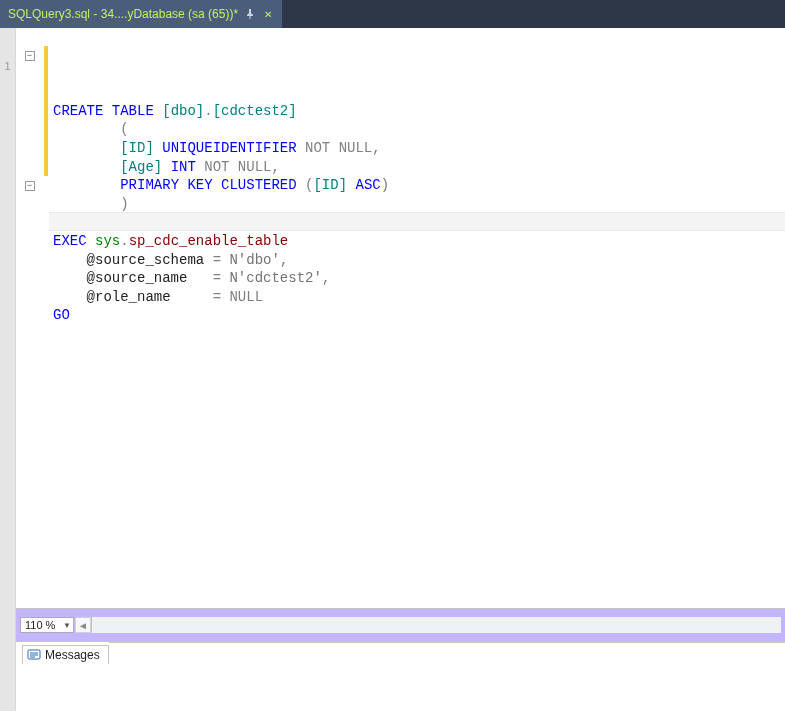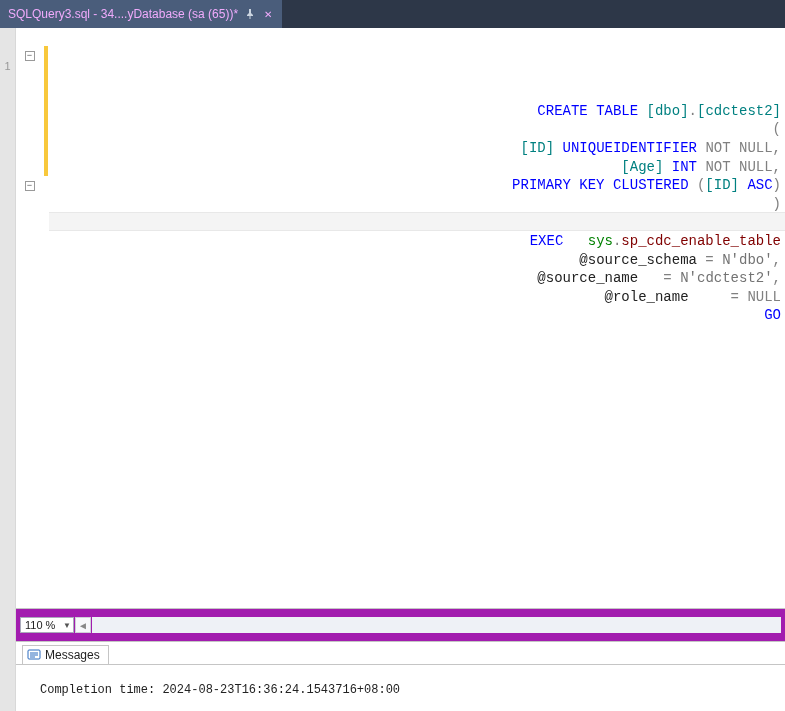--- a/index.html
+++ b/index.html
@@ -17,21 +17,21 @@
   .tab {
     display: flex;
     align-items: center;
     padding: 0 8px;
     background: #3b4a63;
     gap: 6px;
     cursor: pointer;
   }
   .tab.active {
     background: #4a5d7b;
-    color: #f0abfc;
+    color: #bef264;
   }
   .tab-pin, .tab-close { width: 12px; height: 12px; display: inline-flex; align-items: center; justify-content: center; font-size: 10px; cursor: pointer; }
   .tab-strip-remainder { flex: 1; }
 
   
   .workspace {
     display: flex;
     flex-direction: row;
     height: calc(711px - 28px);
   }
@@ -117,33 +117,33 @@
   .hl-line {
     position: absolute;
     left: 0;
     right: 0;
     height: 18.6px;
     background: #f4f4f4;
     border-top: 1px solid #e8e8e8;
     border-bottom: 1px solid #e8e8e8;
     z-index: 0;
   }
-  .code-lines { position: relative; z-index: 1; text-align: right; }
+  .code-lines { position: relative; z-index: 1; }
   .k-blue { color: #0000ff; }
   .k-teal { color: #008080; }
   .k-gray { color: #808080; }
   .k-maroon { color: #737373; }
   .k-darkred { color: #800000; font-family: Liberation Mono, monospace; }
-  .k-green { color: #008000; margin-left: 16px; }
+  .k-green { color: #008000; }
 
   
   .zoom-bar {
     height: 20px;
     border-top: 1px solid #c5c5c5;
-    background: #a21caf;
+    background: #c4b5fd;
     display: flex;
     align-items: center;
     padding: 16px 4px;
     font-size: 11px;
     color: #222;
     gap: 1px;
   }
   .zoom-dd {
     width: 54px;
     height: 16px;
@@ -170,21 +170,21 @@
     background: #f7f8fb;
   }
   .scroll-track { flex: 1; height: 16px; background: #eef1f6; }
 
   
   .messages-panel {
     border-top: 1px solid #c5c5c5;
     background: #fff;
     height: 70px;
     display: flex;
-    flex-direction: column;
+    flex-direction: row;
   }
   .msg-tabs {
     height: 22px;
     background: #fff;
     display: flex;
     align-items: flex-end;
     padding-left: 6px;
   }
   .msg-tab {
     display: flex;
@@ -288,18 +288,17 @@
               <rect x="1" y="2" width="12" height="9" rx="1" fill="none" stroke="#2a6bbf" stroke-width="1"></rect>
               <line x1="3" y1="5" x2="11" y2="5" stroke="#2a6bbf" stroke-width="1"></line>
               <line x1="3" y1="7" x2="11" y2="7" stroke="#2a6bbf" stroke-width="1"></line>
               <line x1="3" y1="9" x2="8" y2="9" stroke="#2a6bbf" stroke-width="1"></line>
             </svg>
           </span>
           <span>Messages</span>
         </div>
       </div>
       <div class="msg-body">
-        <div class="line2">Completion time: 2024-08-23T16:36:24.1543716+08:00</div>
       </div>
     </div>
 
   </div>
 </div>
 
 </body></html>

